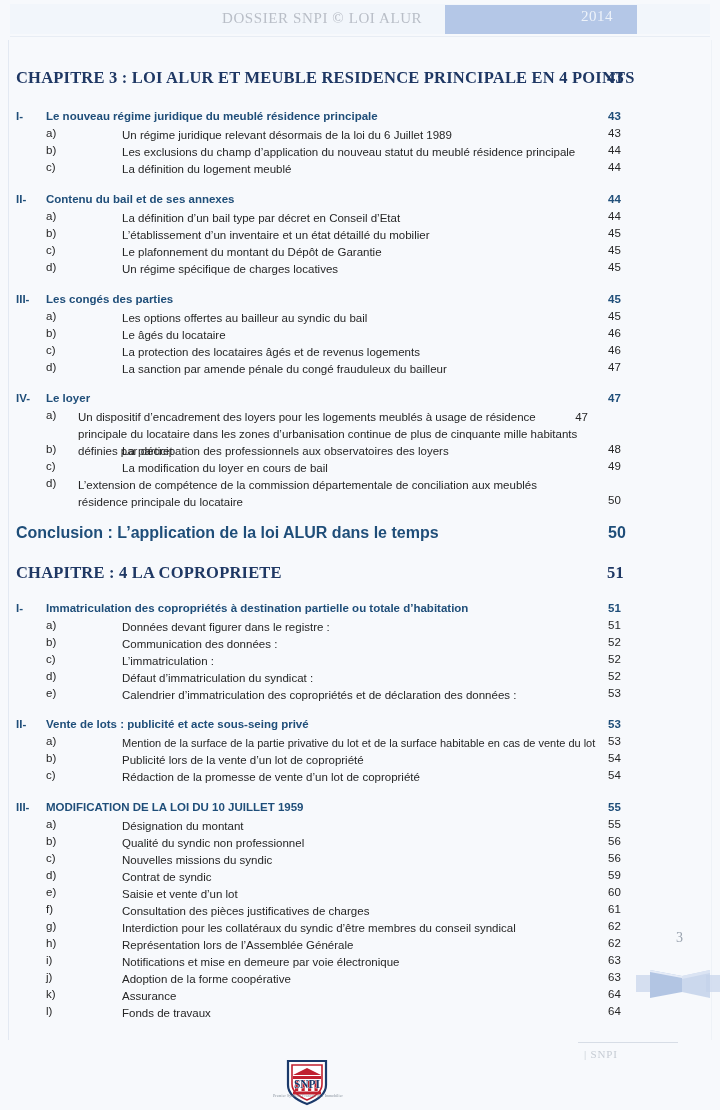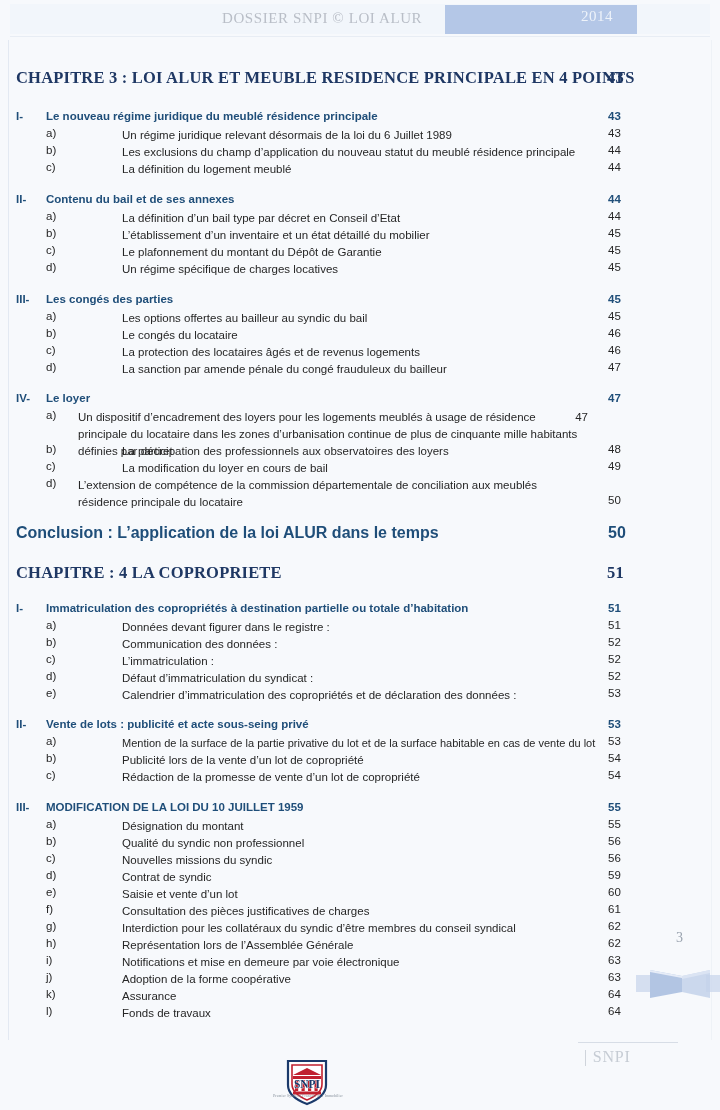--- a/index.html
+++ b/index.html
@@ -196,21 +196,21 @@
   .footer-rule {
     position: absolute;
     left: 578px; top: 1042px;
     width: 100px; height: 1px;
     background: #d7dde6;
   }
   .footer-right {
     position: absolute;
     left: 584px; top: 1048px;
     font-family: "Liberation Serif", serif;
-    font-size: 16px;
+    font-size: 11px;
     letter-spacing: 0.8px;
     color: #c6ccd4;
   }
   .logo {
     position: absolute;
     left: 284px; top: 1058px;
     width: 46px; height: 48px;
     text-align: center;
   }
   .logo-sub {
@@ -300,21 +300,21 @@
       <span class="txt">Les congés des parties</span>
       <span class="pg">45</span>
     </div>
     <div class="sub" style="top:310px">
       <span class="ltr">a)</span>
       <span class="txt">Les options offertes au bailleur au syndic du bail</span>
       <span class="pg">45</span>
     </div>
     <div class="sub" style="top:327px">
       <span class="ltr">b)</span>
-      <span class="txt">Le congés du locataire</span>
+      <span class="txt">Le âgés du locataire</span>
       <span class="pg">46</span>
     </div>
     <div class="sub" style="top:344px">
       <span class="ltr">c)</span>
       <span class="txt">La protection des locataires âgés et de revenus logements</span>
       <span class="pg">46</span>
     </div>
     <div class="sub" style="top:361px">
       <span class="ltr">d)</span>
       <span class="txt">La sanction par amende pénale du congé frauduleux du bailleur</span>

